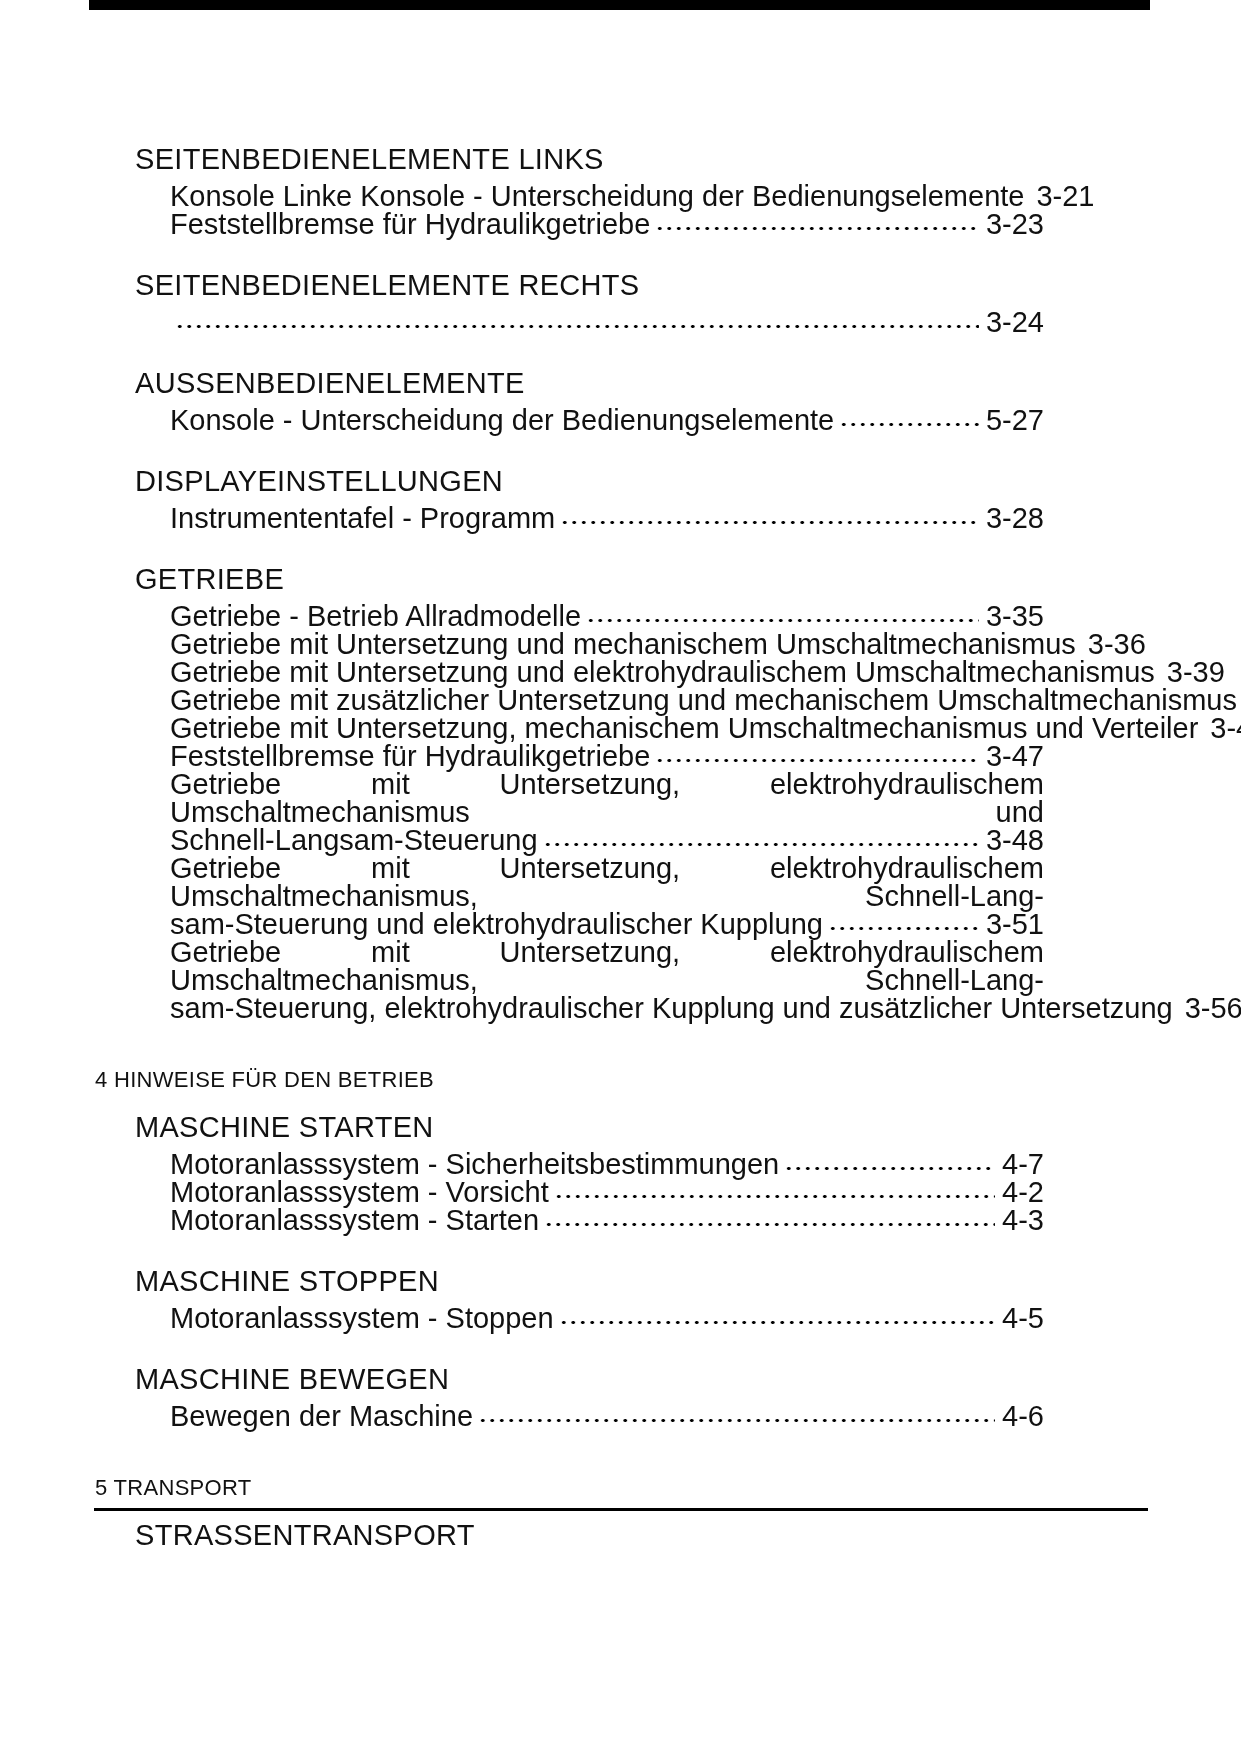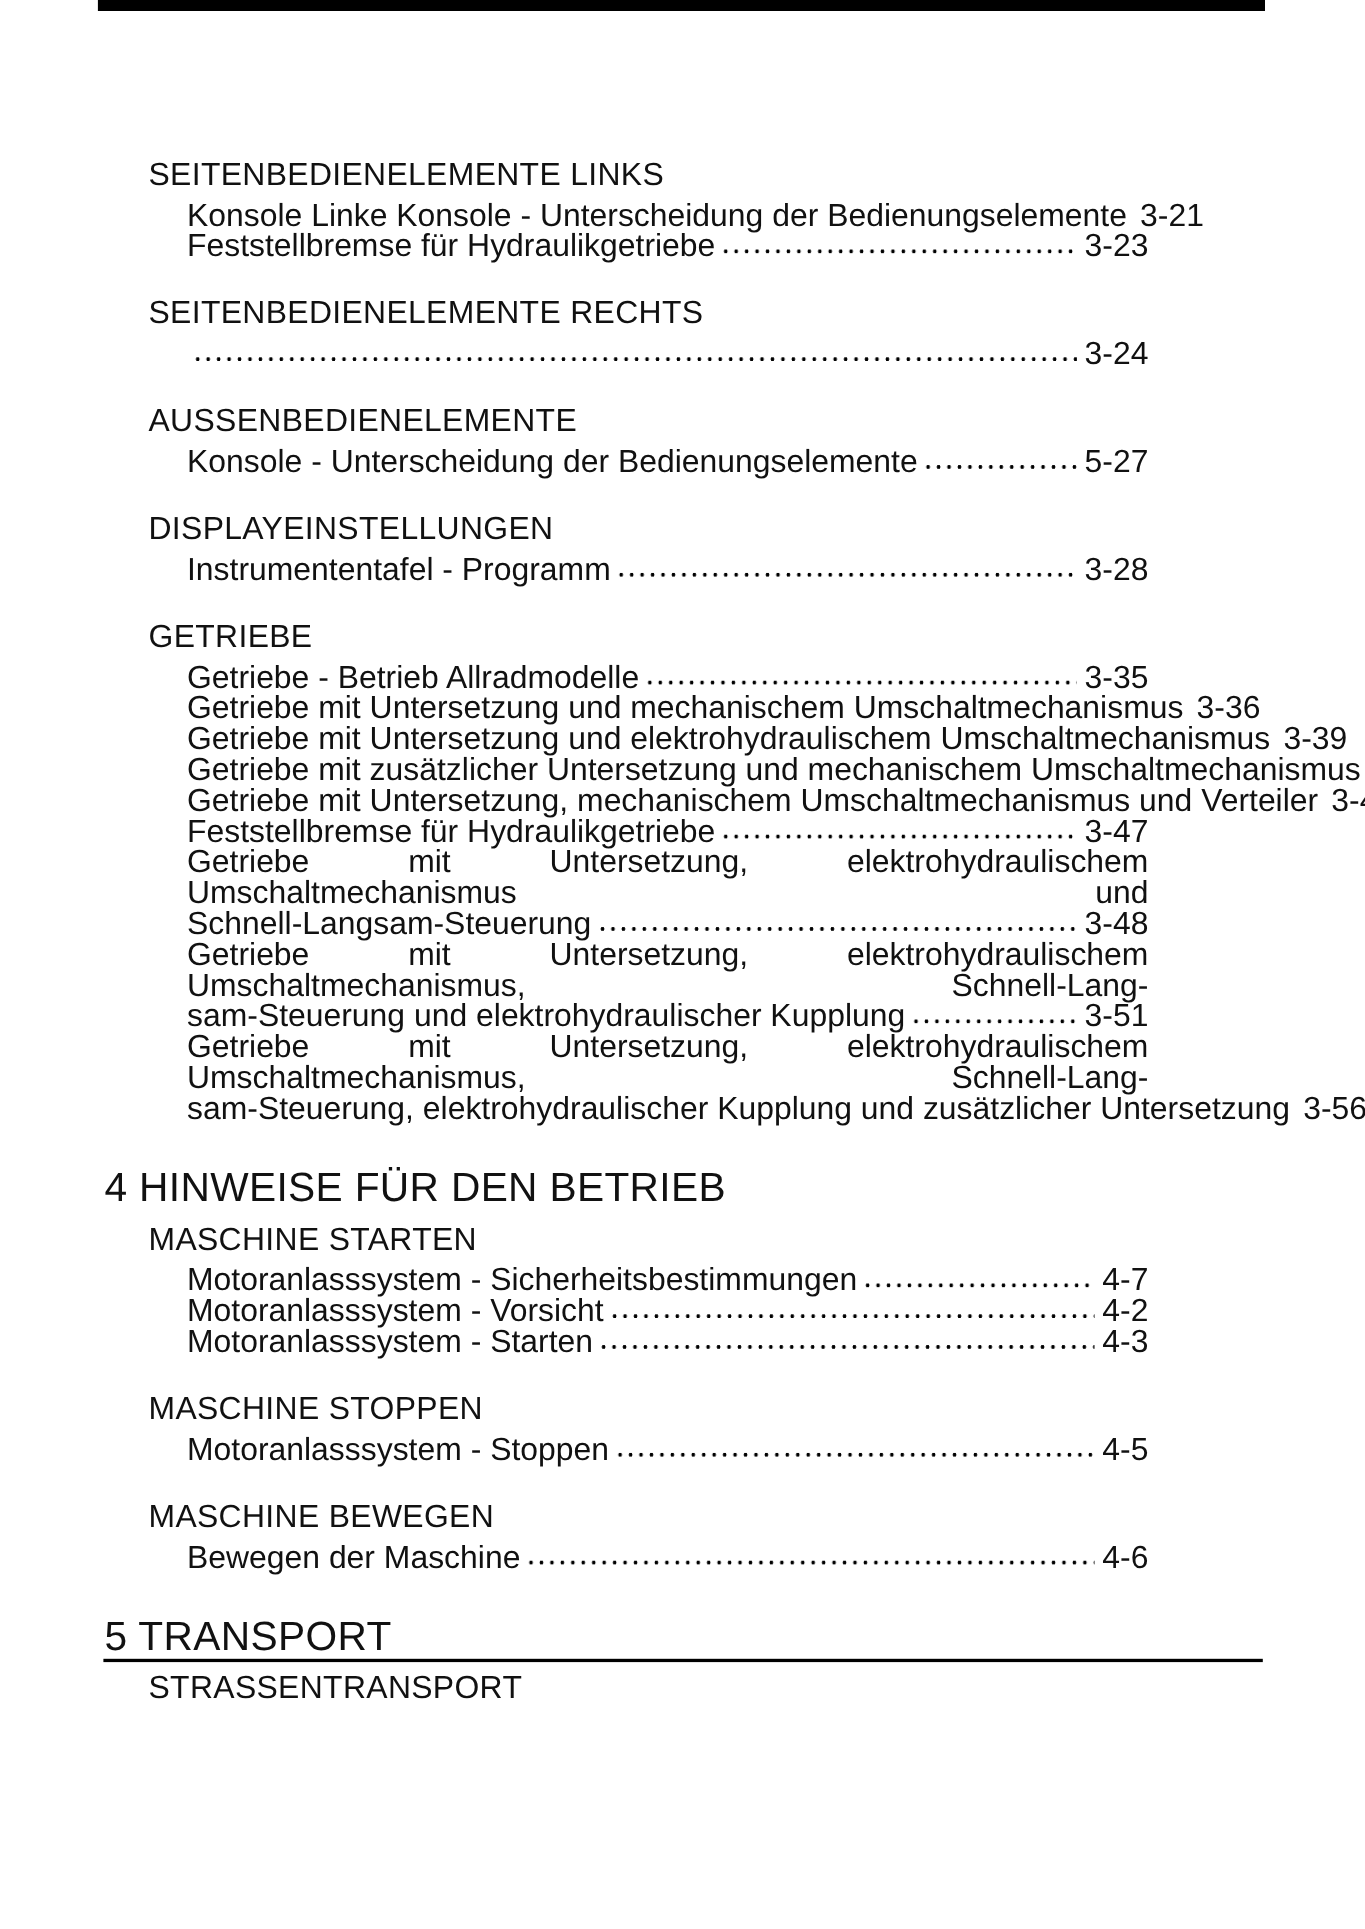--- a/index.html
+++ b/index.html
@@ -37,21 +37,21 @@
     padding-top: 112px;
   }
   .section-title {
     font-size: 29px;
     line-height: 34px;
     font-weight: 400;
     letter-spacing: 0.3px;
     margin: 30px 0 6px 135px;
   }
   .chapter {
-    font-size: 37px;
+    font-size: 22px;
     line-height: 36px;
     font-weight: 400;
     letter-spacing: 0.3px;
     margin: 40px 0 0 95px;
   }
   .chapter + .section .section-title {
     margin-top: 12px;
   }
   .entries {
     margin-left: 170px;

